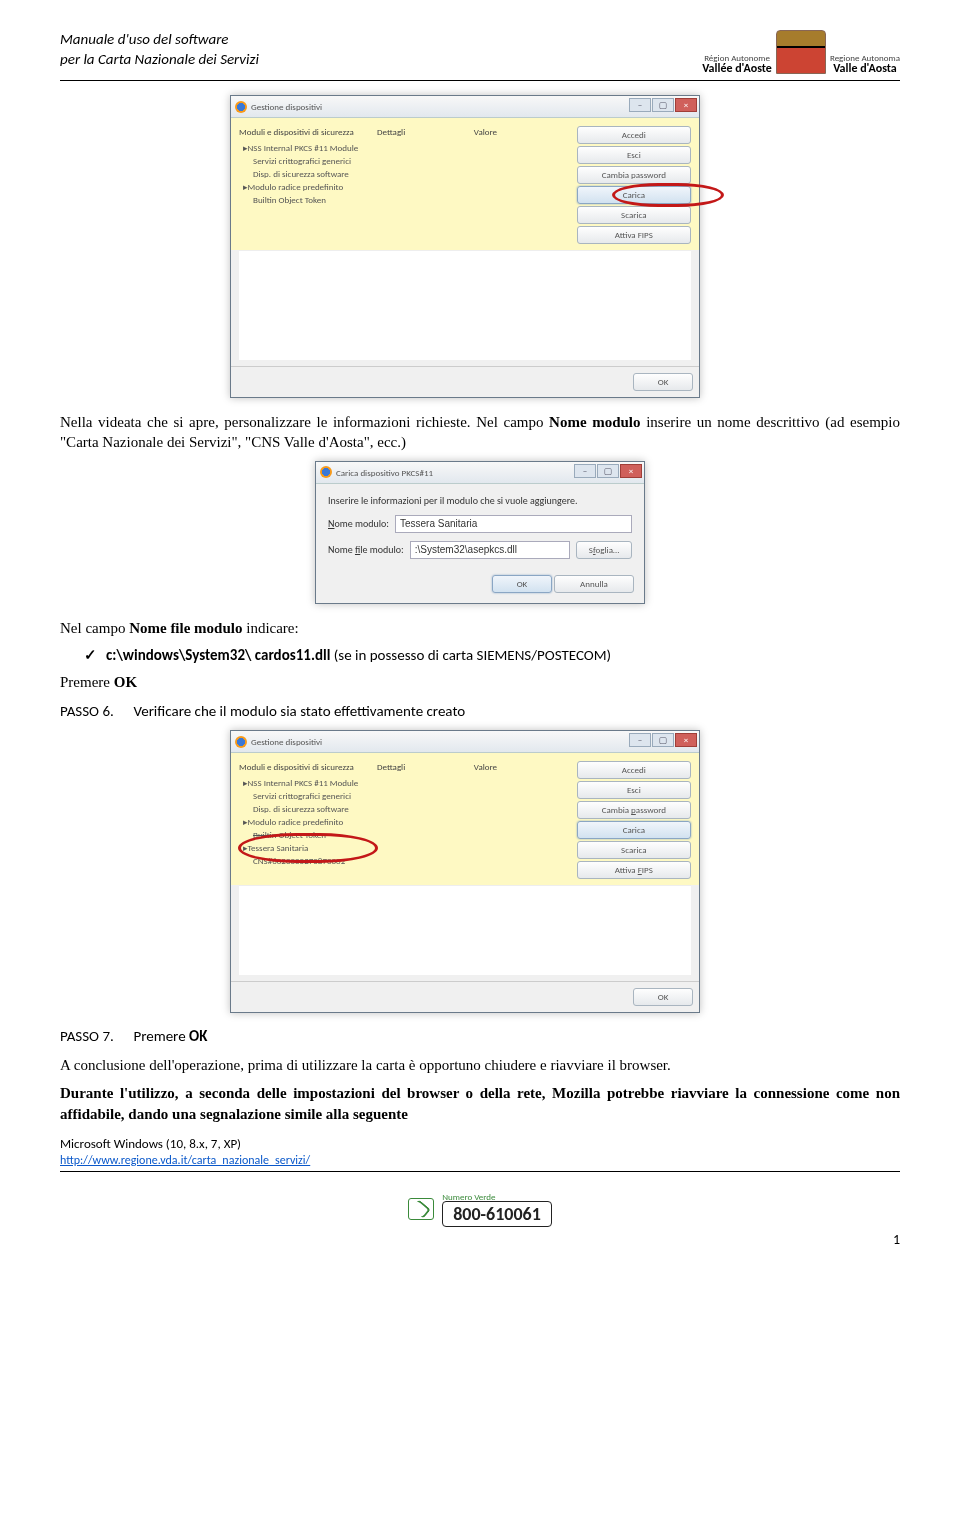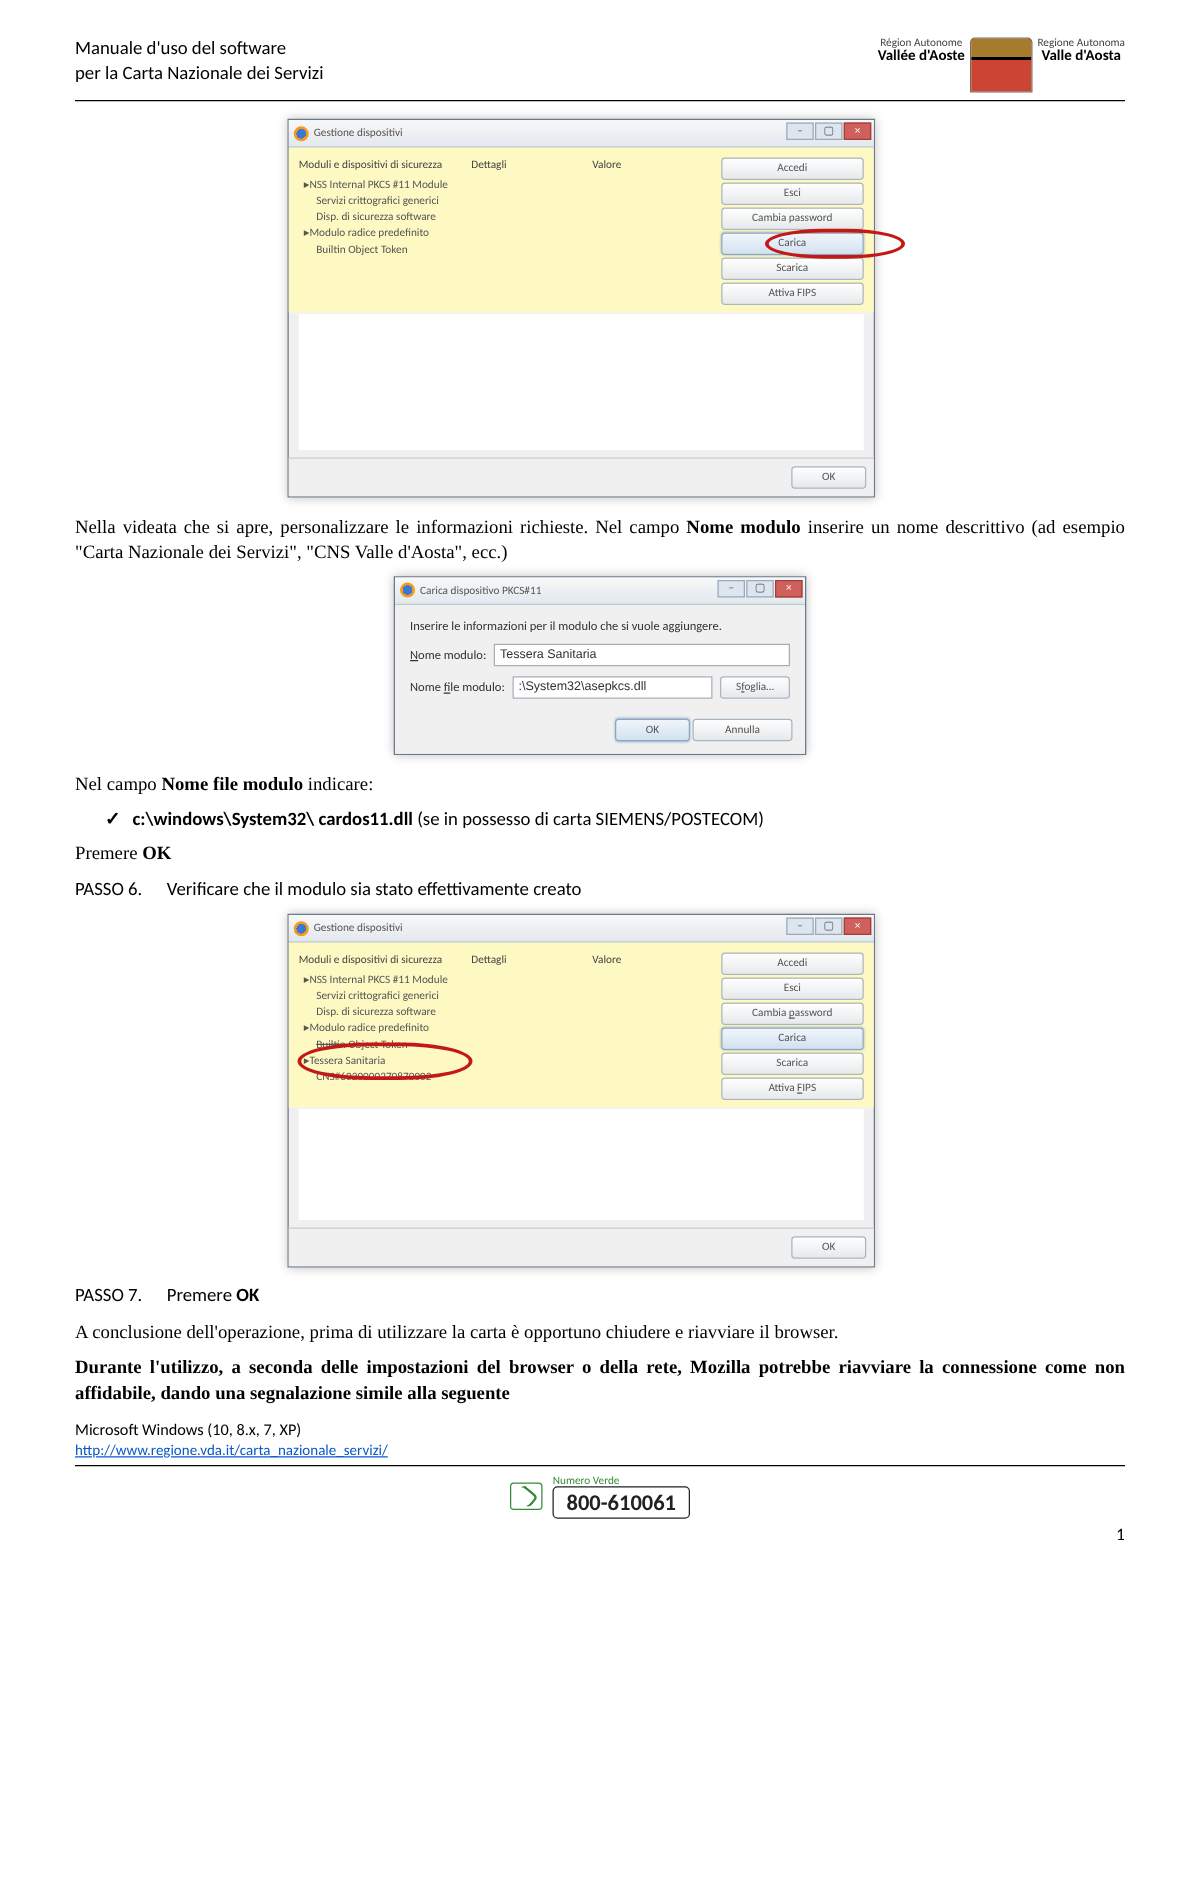--- a/index.html
+++ b/index.html
@@ -13,21 +13,21 @@
     font-size: 14px;
   }
   .header-row {
     display: flex;
     justify-content: space-between;
     align-items: flex-start;
     border-bottom: 1px solid #000;
     padding-bottom: 6px;
     margin-bottom: 14px;
   }
-  .header-left { font-size: 15px; line-height: 1.3; }
+  .header-left { font-size: 15px; line-height: 1.3; font-style: italic; }
   .header-right { display: flex; gap: 8px; align-items: center; }
   .logo {
     width: 50px; height: 44px;
     background: linear-gradient(#a67c2c 0 35%, #000 35% 40%, #c43 40% 100%);
     border: 1px solid #865; border-radius: 4px 4px 0 0;
   }
   .logo-label { font-size: 9px; color: #444; text-align: center; line-height: 1.0; }
 
   
   .win-dialog {
@@ -113,21 +113,21 @@
 
   .step { margin: 10px 0; font-size: 15px; }
   .step .num { display: inline-block; width: 70px; }
 
   .footer-block { margin-top: 12px; border-top: none; font-size: 13px; }
   .footer-link { color: #0a58ca; text-decoration: underline; display: block; font-size: 12px; margin-top: 2px; }
   .footer-rule { border-top: 1px solid #000; margin-top: 4px; }
 
   .hotline {
     display: flex; justify-content: center; align-items: center;
-    gap: 8px; margin-top: 7px;
+    gap: 8px; margin-top: 20px;
   }
   .phone-icon {
     width: 26px; height: 22px;
     border: 1px solid #3a8a3a; border-radius: 3px;
     position: relative; background: #fff;
   }
   .phone-icon::after {
     content: ""; position: absolute; left: 4px; top: 4px;
     width: 14px; height: 10px;
     border: 2px solid #3a8a3a; border-radius: 4px;
@@ -148,21 +148,21 @@
 </style>
 </head>
 <body>
 
 <div class="header-row">
   <div class="header-left">
     <div>Manuale d'uso del software</div>
     <div>per la Carta Nazionale dei Servizi</div>
   </div>
   <div class="header-right">
-    <div style="display:flex;align-items:flex-start;gap:4px">
+    <div style="display:flex;align-items:flex-end;gap:4px">
       <div class="logo-label">
         <div>Région Autonome</div>
         <b style="font-size:12px;color:#000">Vallée d'Aoste</b>
       </div>
       <div class="logo"></div>
       <div class="logo-label">
         <div>Regione Autonoma</div>
         <b style="font-size:12px;color:#000">Valle d'Aosta</b>
       </div>
     </div>

